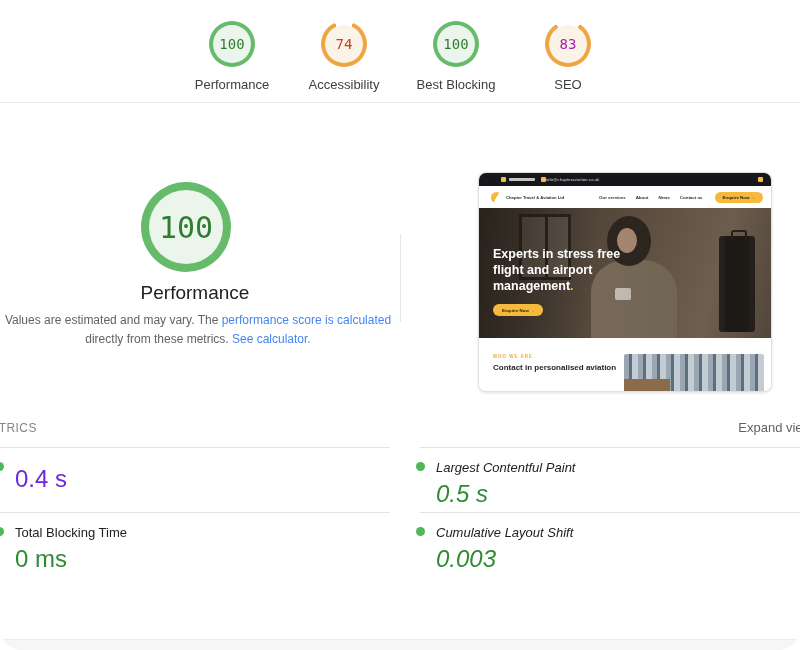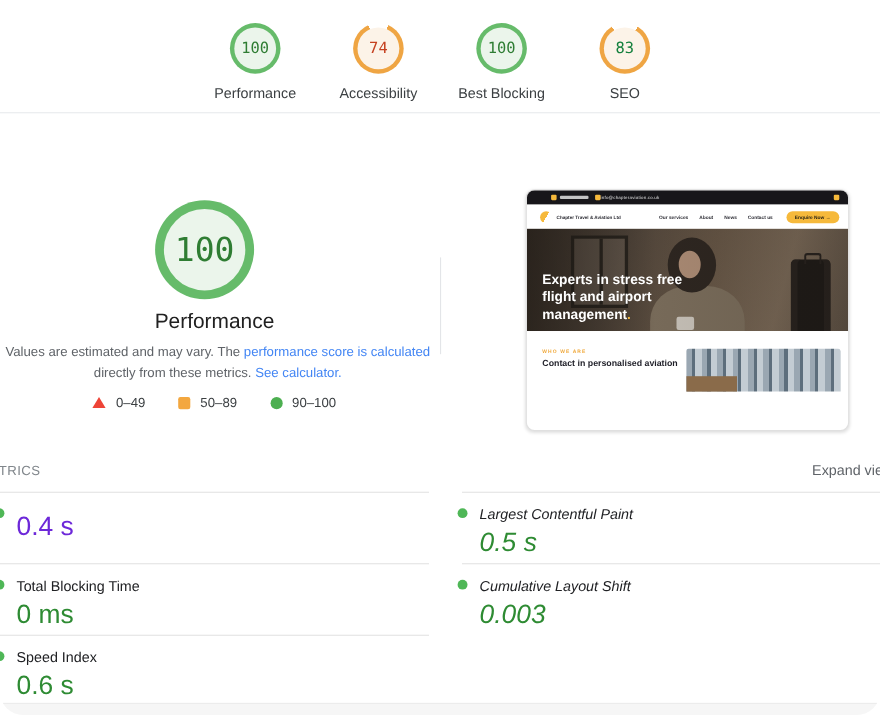--- a/index.html
+++ b/index.html
@@ -49,21 +49,21 @@
   .t-email { font-size:4px; color:rgba(255,255,255,.85); letter-spacing:.2px; }
   .t-topbar .spacer { flex:1; }
   .t-nav { height:22px; background:#fff; display:flex; align-items:center; padding:0 8px 0 12px; }
   .t-logo-swoosh { width:11px; height:11px; border-radius:50%;
     background:conic-gradient(from 210deg, #f6b93b 0 180deg, rgba(0,0,0,0) 180deg 360deg); }
   .t-brand { font-size:4.2px; font-weight:bold; color:#2b2b33; margin-left:4px; }
   .t-links { display:flex; gap:10px; margin-left:auto; margin-right:12px; }
   .t-links span { font-size:4.4px; font-weight:bold; color:#2b2b33; }
   .t-btn { background:#f6b93b; color:#201d12; font-size:4.4px; font-weight:bold;
     border-radius:8px; padding:3px 8px; white-space:nowrap; }
-  .t-hero { position:relative; height:93px; overflow:hidden;
+  .t-hero { position:relative; height:130px; overflow:hidden;
     background:linear-gradient(105deg,#463c33 0%,#584c41 28%,#73614f 55%,#8b7864 78%,#6a5c4e 100%); }
   .h-window { position:absolute; left:40px; top:6px; width:52px; height:66px;
     border:3px solid #2d2822; background:rgba(210,195,175,.18); }
   .h-window::after { content:""; position:absolute; left:50%; top:0; width:3px; height:100%; background:#2d2822; }
   .h-hair { position:absolute; left:128px; top:8px; width:44px; height:50px; border-radius:50%; background:#332b25; }
   .h-face { position:absolute; left:138px; top:20px; width:20px; height:25px; border-radius:50%; background:#c7a288; }
   .h-body { position:absolute; left:112px; top:52px; width:86px; height:80px;
     border-radius:40% 40% 0 0; background:#8d7e6a; }
   .h-cup { position:absolute; left:136px; top:80px; width:16px; height:12px; border-radius:2px; background:#e9e3d9; }
   .h-case { position:absolute; right:16px; top:28px; width:36px; height:96px; border-radius:4px;
@@ -133,51 +133,37 @@
       <div class="gauge gauge-sm" style="background: rgb(102, 187, 106);">
         <div class="gauge-inner" style="background: rgb(235, 245, 235);">
             <span class="gauge-num mono" style="color: rgb(47, 125, 51);">100</span>
           </div>
       </div>
       <div class="score-label">Best Blocking</div>
     </div>
     <div class="score-item">
       <div class="gauge gauge-sm" style="background: conic-gradient(from -30.6deg, rgba(0, 0, 0, 0) 0deg, rgba(0, 0, 0, 0) 61.2deg, rgb(239, 165, 67) 61.2deg, rgb(239, 165, 67) 360deg);">
         <div class="gauge-inner" style="background: rgb(252, 243, 232);">
-            <span class="gauge-num mono" style="color: #15803d;">83</span>
+            <span class="gauge-num mono" style="color: #a21caf;">83</span>
           </div>
       </div>
       <div class="score-label">SEO</div>
     </div>
   </div>
 
   <div class="summary">
     <div class="gauge gauge-lg" style="background: rgb(102, 187, 106);">
       <div class="gauge-inner" style="background: rgb(235, 245, 235);">
           <span class="gauge-num mono" style="color: rgb(47, 125, 51);">100</span>
         </div>
     </div>
     <div class="perf-heading">Performance</div>
 
     <div class="perf-desc"><span>Values are estimated and may vary. The </span><a href="#">performance score is calculated</a><span> directly from these metrics. </span><a href="#">See calculator.</a></div>
 
-    <div class="legend">
-      <div class="legend-item">
-        <span class="shape-triangle" style="border-bottom-color: rgb(238, 68, 55);"></span>
-        <span>0–49</span>
-      </div>
-      <div class="legend-item">
-        <span class="shape-square" style="background-color: rgb(243, 167, 63);"></span>
-        <span>50–89</span>
-      </div>
-      <div class="legend-item">
-        <span class="shape-circle" style="background-color: rgb(76, 175, 80);"></span>
-        <span>90–100</span>
-      </div>
-    </div>
 
     <div class="v-divider"></div>
 
     <div class="thumb" style="top:68px; left:478px;">
       <div class="t-topbar">
         <span class="t-ico"></span>
         <span class="t-bar" style="width:26px"></span>
         <span class="t-ico"></span>
         <span class="t-email">info@chapteraviation.co.uk</span>
         <span class="spacer"></span>
@@ -219,25 +205,20 @@
   <div class="mcol mcol-left">
     <div class="mrow">
       <span class="m-dot" style="background-color: rgb(79, 183, 87);"></span>
       <div class="m-value" style="color: #6d28d9;">0.4 s</div>
     </div>
     <div class="mrow">
       <span class="m-dot" style="background-color: rgb(79, 183, 87);"></span>
       <div class="m-name">Total Blocking Time</div>
       <div class="m-value" style="color: rgb(46, 139, 51);">0 ms</div>
     </div>
-    <div class="mrow mrow-last">
-      <span class="m-dot" style="background-color: rgb(79, 183, 87);"></span>
-      <div class="m-name">Speed Index</div>
-      <div class="m-value" style="color: rgb(46, 139, 51);">0.6 s</div>
-    </div>
   </div>
 
   <div class="mcol mcol-right">
     <div class="mrow">
       <span class="m-dot" style="background-color: rgb(79, 183, 87);"></span>
       <div class="m-name">Largest Contentful Paint</div>
       <div class="m-value" style="color: rgb(46, 139, 51);">0.5 s</div>
     </div>
     <div class="mrow">
       <span class="m-dot" style="background-color: rgb(79, 183, 87);"></span>

